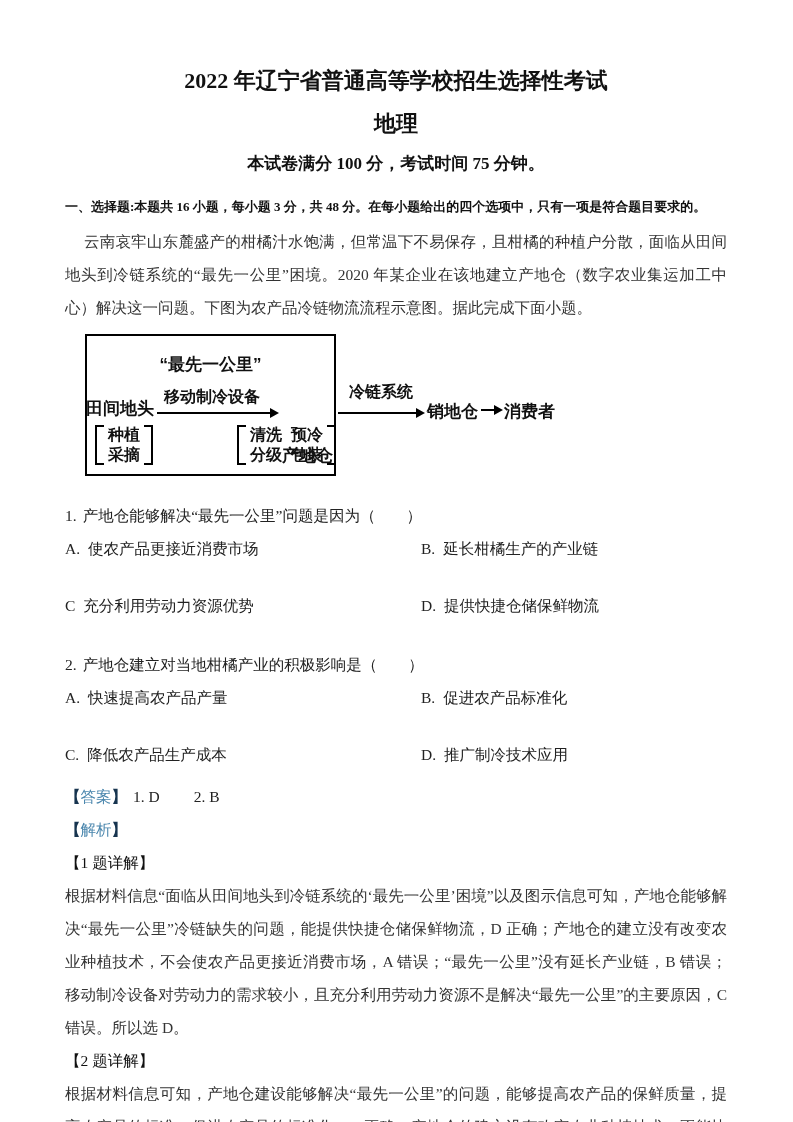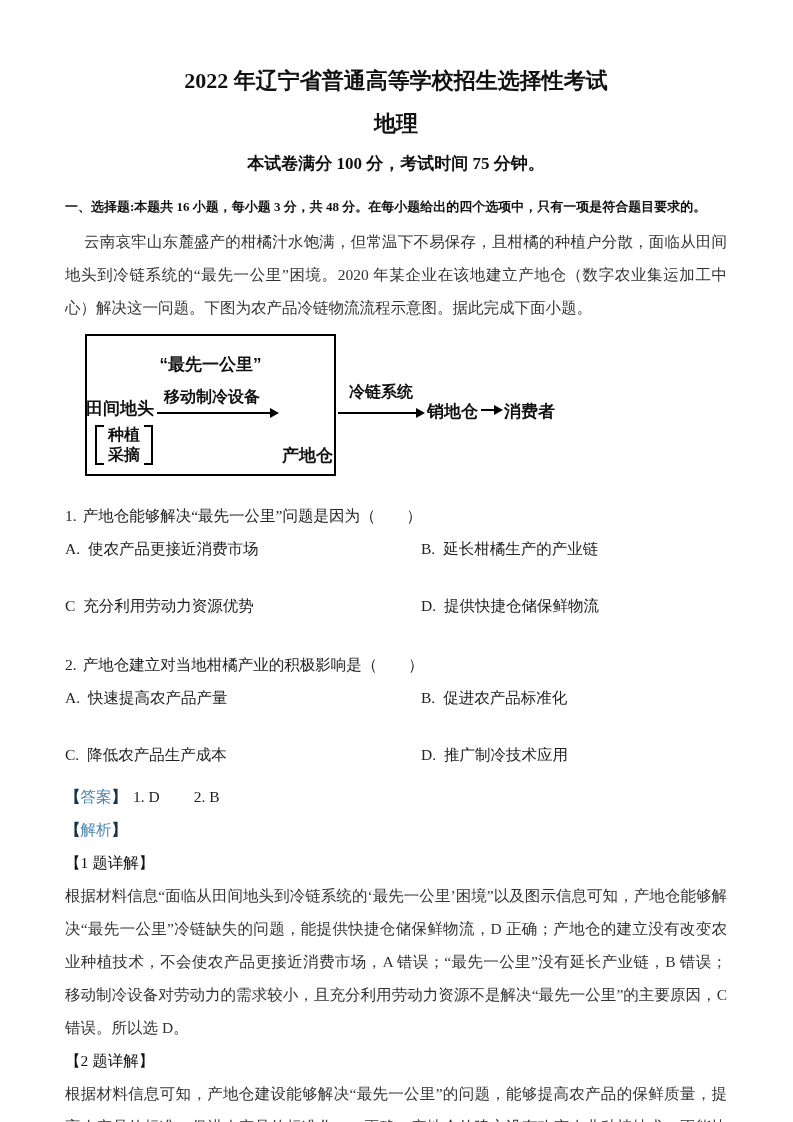--- a/index.html
+++ b/index.html
@@ -104,20 +104,26 @@
     <div class="dg-label l-arrow1">移动制冷设备</div>
     <div class="arrow a1"></div>
     <div class="dg-node n-origin">产地仓</div>
 
     <div class="bracket b1">
       <div class="br-col">
         <div class="br-line">种植</div>
         <div class="br-line">采摘</div>
       </div>
     </div>
+    <div class="bracket b2">
+      <div class="br-col">
+        <div class="br-line">清洗  预冷</div>
+        <div class="br-line">分级  包装</div>
+      </div>
+    </div>
 
     <div class="dg-label l-arrow2">冷链系统</div>
     <div class="arrow a2"></div>
     <div class="dg-node n-dest">销地仓</div>
     <div class="arrow a3"></div>
     <div class="dg-node n-consumer">消费者</div>
   </div>
 
   <div class="question q1">
     <div class="q-text"><span class="q-number">1.</span><span>产地仓能够解决“最先一公里”问题是因为（　　）</span></div>

